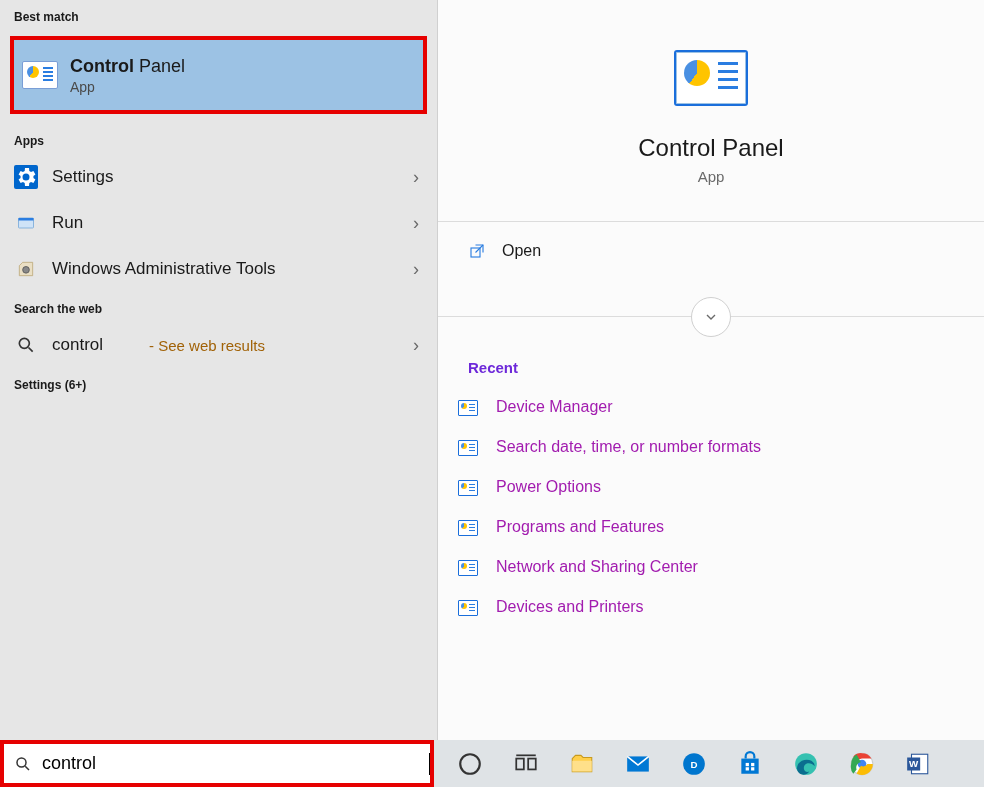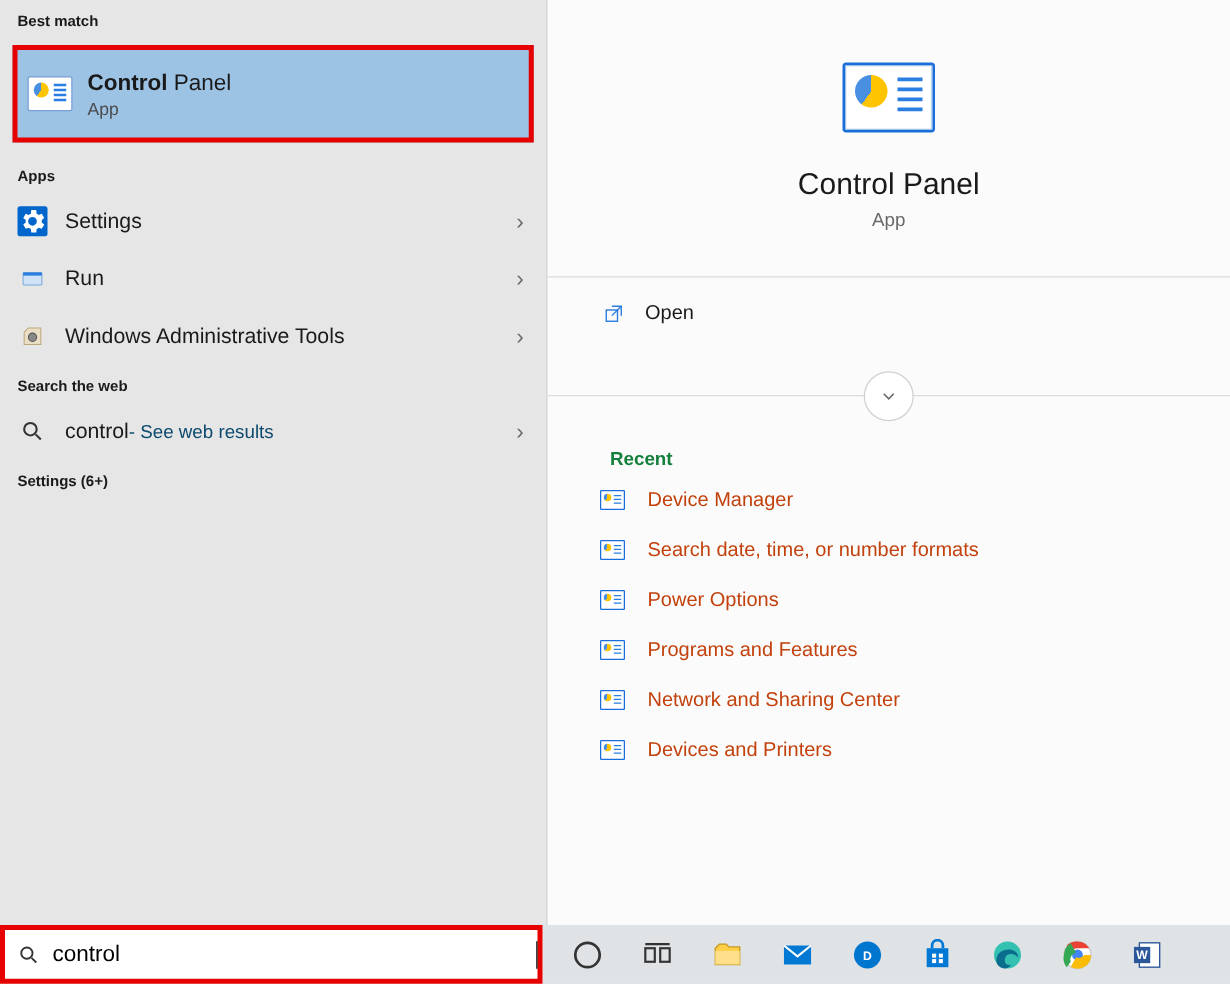--- a/index.html
+++ b/index.html
@@ -38,50 +38,50 @@
     display:flex; align-items:center; padding: 10px 14px; font-size:17px; color:#1a1a1a;
     position:relative; height:46px;
   }
   .list-item .chev { position:absolute; right:18px; color:#6a6a6a; font-size:18px;}
   .li-icon { width:24px; height:24px; margin-right:14px; display:flex;align-items:center;justify-content:center;}
   
   .settings-icon { background:#0066cc; color:#fff; font-size:18px; border-radius:2px;}
   .run-icon svg, .wat-icon svg, .search-glyph svg { width:20px;height:20px;}
   
   .web-item .query { font-size:17px; }
-  .web-item .suffix { color:#0c4a6e; font-size:15px; }
+  .web-item .suffix { color:#a16207; font-size:15px;margin-left:46px; }
   
   
   .detail-header { text-align:center; padding-top:50px;}
   .big-icon {
     width:74px;height:56px; margin:0 auto 28px; background:#fff; border:2px solid #1a6edb; border-radius:3px;
     position:relative; box-shadow:0 0 0 1px #9cc2e4 inset;
   }
   .big-icon::before {
     content:""; position:absolute; left:8px; top:8px; width:26px; height:26px; border-radius:50%;
     background: conic-gradient(#ffc400 0 60%, #4a90e2 60% 100%);
   }
   .big-icon::after {
     content:""; position:absolute; right:8px; top:10px; width:20px; height:3px; background:#2a7de1;
     box-shadow: 0 8px 0 #2a7de1, 0 16px 0 #2a7de1, 0 24px 0 #2a7de1;
   }
   .detail-title { font-size:24px; color:#1a1a1a; font-weight:400;}
   .detail-sub { font-size:15px; color:#6a6a6a; margin-top:6px;}
   
   .divider { border-top:1px solid #dcdcdc; margin-top:36px;}
-  .action-row { display:flex; align-items:center; padding:20px 44px; font-size:16px; color:#1a1a1a;}
+  .action-row { display:flex; align-items:center; padding:20px 30px; font-size:16px; color:#1a1a1a;}
   .open-icon { width:18px;height:18px; margin-right:16px; position:relative;}
   .open-icon svg { width:18px; height:18px; stroke:#2a7de1; fill:none; stroke-width:1.5;}
   
   .expand-circle { width:40px;height:40px; border:1px solid #d0d0d0; border-radius:50%; background:#fff;
     display:flex;align-items:center;justify-content:center; margin:-20px auto 0; position:relative; z-index:2;}
   .expand-circle svg { width:16px;height:16px; stroke:#6a6a6a; fill:none; stroke-width:2;}
   
-  .recent-header { padding: 22px 30px 8px; font-size:15px; font-weight:600; color:#15803d;margin-left:20px;}
-  .recent-item { display:flex; align-items:flex-start; padding:8px 42px; font-size:16px; color:#c2410c; height:40px;}
+  .recent-header { padding: 22px 30px 8px; font-size:15px; font-weight:600; color:#6d28d9;}
+  .recent-item { display:flex; align-items:flex-end; padding:8px 20px; font-size:16px; color:#a21caf; height:40px;}
   .cp-mini {
     width:20px;height:16px; background:#fff; border:1px solid #1a6edb; margin-right:18px; position:relative; border-radius:1px;
   }
   .cp-mini::before { content:""; position:absolute; left:2px; top:2px; width:6px;height:6px; border-radius:50%;
     background: conic-gradient(#ffc400 0 60%, #4a90e2 60% 100%); }
   .cp-mini::after { content:""; position:absolute; right:2px; top:3px; width:6px;height:1px; background:#2a7de1;
     box-shadow: 0 3px 0 #2a7de1, 0 6px 0 #2a7de1; }
   
   
   .search-row { position:absolute; left:0; bottom:0; width:984px; height:47px; display:flex; background:#dfe3e6;}

